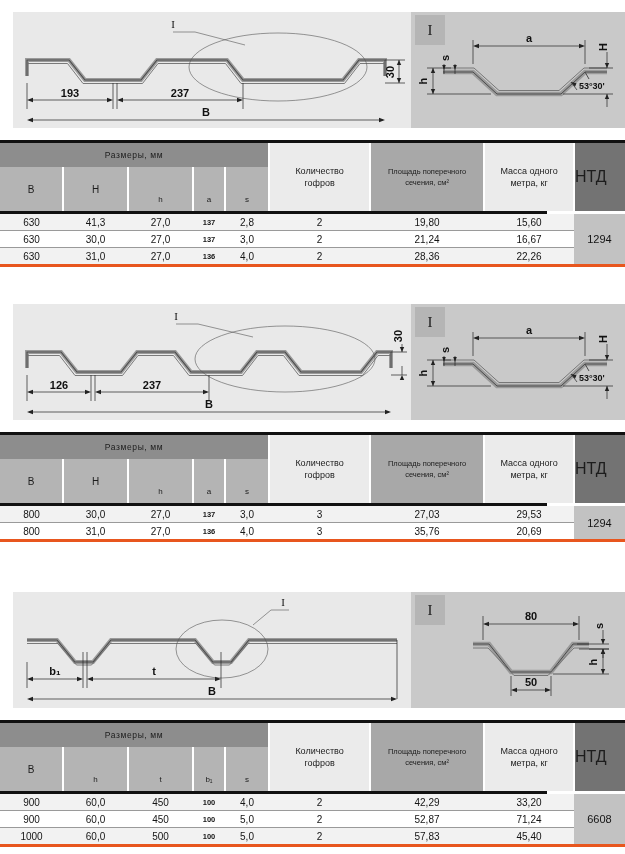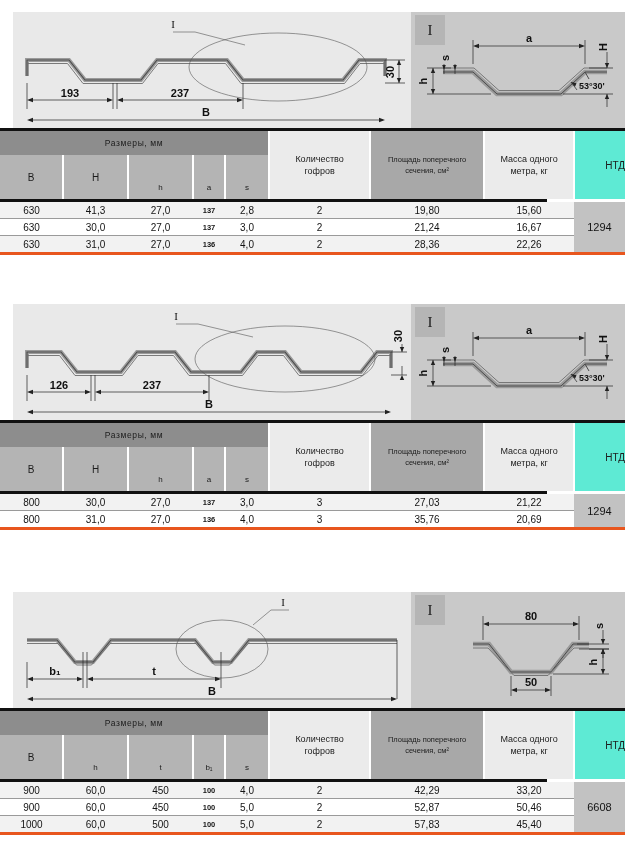--- a/index.html
+++ b/index.html
@@ -16,36 +16,36 @@
   .profile-panel{position:absolute;left:13px;top:12px;width:398px;height:116px;
                  background:#e9e9e9;overflow:hidden;}
   
   .detail-panel{position:absolute;left:411px;top:12px;width:214px;height:116px;
                 background:#c9c9c9;overflow:hidden;}
   .detail-tag{position:absolute;left:4px;top:3px;width:30px;height:30px;background:#b5b5b5;}
   .detail-tag span{display:block;text-align:center;line-height:30px;font-size:15px;
                    font-family:"Liberation Serif","DejaVu Serif",serif;color:#1a1a1a;}
 
   
-  .tbl{position:absolute;left:0;width:547px;}
+  .tbl{position:absolute;left:0;width:547px;margin-top:12px;}
   .tbl table{border-collapse:collapse;width:625px;table-layout:fixed;}
   .tbl td{padding:0;margin:0;}
   .hdr-top{border-top:3px solid #111;}
   .h-grp{background:#8d8d8d;color:#1c1c1c;font-size:8.5px;text-align:center;height:24px;
          letter-spacing:.6px;border-right:2px solid #fff;}
   .h-sub{background:#b4b4b4;color:#1c1c1c;font-size:10px;text-align:center;height:37px;
          vertical-align:middle;border-right:2px solid #fff;}
   .h-sub.small{font-size:8px;vertical-align:bottom;padding-bottom:7px;}
   .h-wide-l{background:#ebebeb;color:#1c1c1c;font-size:9px;text-align:center;
             vertical-align:middle;border-right:2px solid #fff;line-height:1.35;}
   .h-wide-d{background:#a8a8a8;color:#1c1c1c;font-size:7.5px;text-align:center;
             vertical-align:middle;border-right:2px solid #fff;line-height:1.5;}
   .h-wide-l2{background:#ebebeb;color:#1c1c1c;font-size:9px;text-align:center;
              vertical-align:middle;border-right:2px solid #fff;line-height:1.35;}
-  .h-ntd{background:#5eead4;color:#1c1c1c;font-size:10px;text-align:right;
+  .h-ntd{background:#737373;color:#1c1c1c;font-size:16px;text-align:left;
          vertical-align:middle;}
 
   .rows-wrap{position:relative;border-top:3px solid #111;}
   .rows{border-collapse:collapse;width:625px;table-layout:fixed;}
   .rows td{font-size:10px;color:#141414;text-align:center;height:16px;
            border-bottom:1px solid #9a9a9a;background:#f2f2f2;}
   .rows tr:nth-child(even) td{background:#ffffff;}
   .rows td.tiny{font-size:7.5px;font-weight:bold;}
   .rows td.ntd{background:#c2c2c2;font-size:11px;border-bottom:none;}
   .rows tr:last-child td{border-bottom:none;}
@@ -387,21 +387,21 @@
         </colgroup>
         <tbody>
               <tr>
           <td>800</td>
           <td>30,0</td>
           <td>27,0</td>
           <td class="tiny">137</td>
           <td>3,0</td>
           <td>3</td>
           <td>27,03</td>
-          <td>21,22</td>
+          <td>29,53</td>
           <td class="ntd" rowspan="2">1294</td>
         </tr>
         <tr>
           <td>800</td>
           <td>31,0</td>
           <td>27,0</td>
           <td class="tiny">136</td>
           <td>4,0</td>
           <td>3</td>
           <td>35,76</td>
@@ -559,21 +559,21 @@
           <td class="ntd" rowspan="3">6608</td>
         </tr>
         <tr>
           <td>900</td>
           <td>60,0</td>
           <td>450</td>
           <td class="tiny">100</td>
           <td>5,0</td>
           <td>2</td>
           <td>52,87</td>
-          <td>50,46</td>
+          <td>71,24</td>
         </tr>
         <tr>
           <td>1000</td>
           <td>60,0</td>
           <td>500</td>
           <td class="tiny">100</td>
           <td>5,0</td>
           <td>2</td>
           <td>57,83</td>
           <td>45,40</td>

